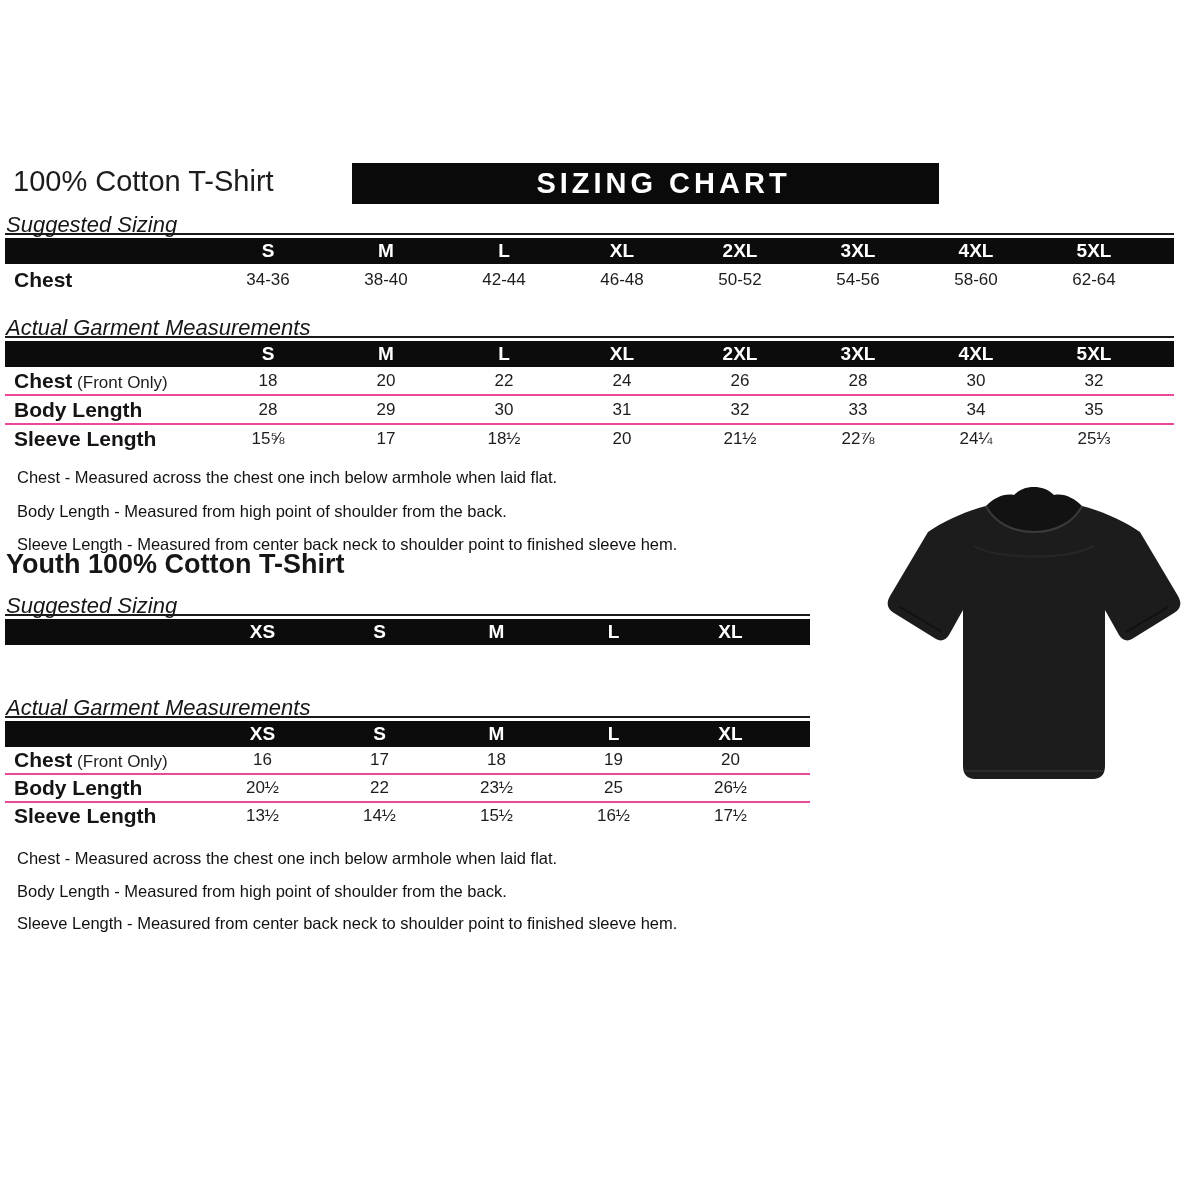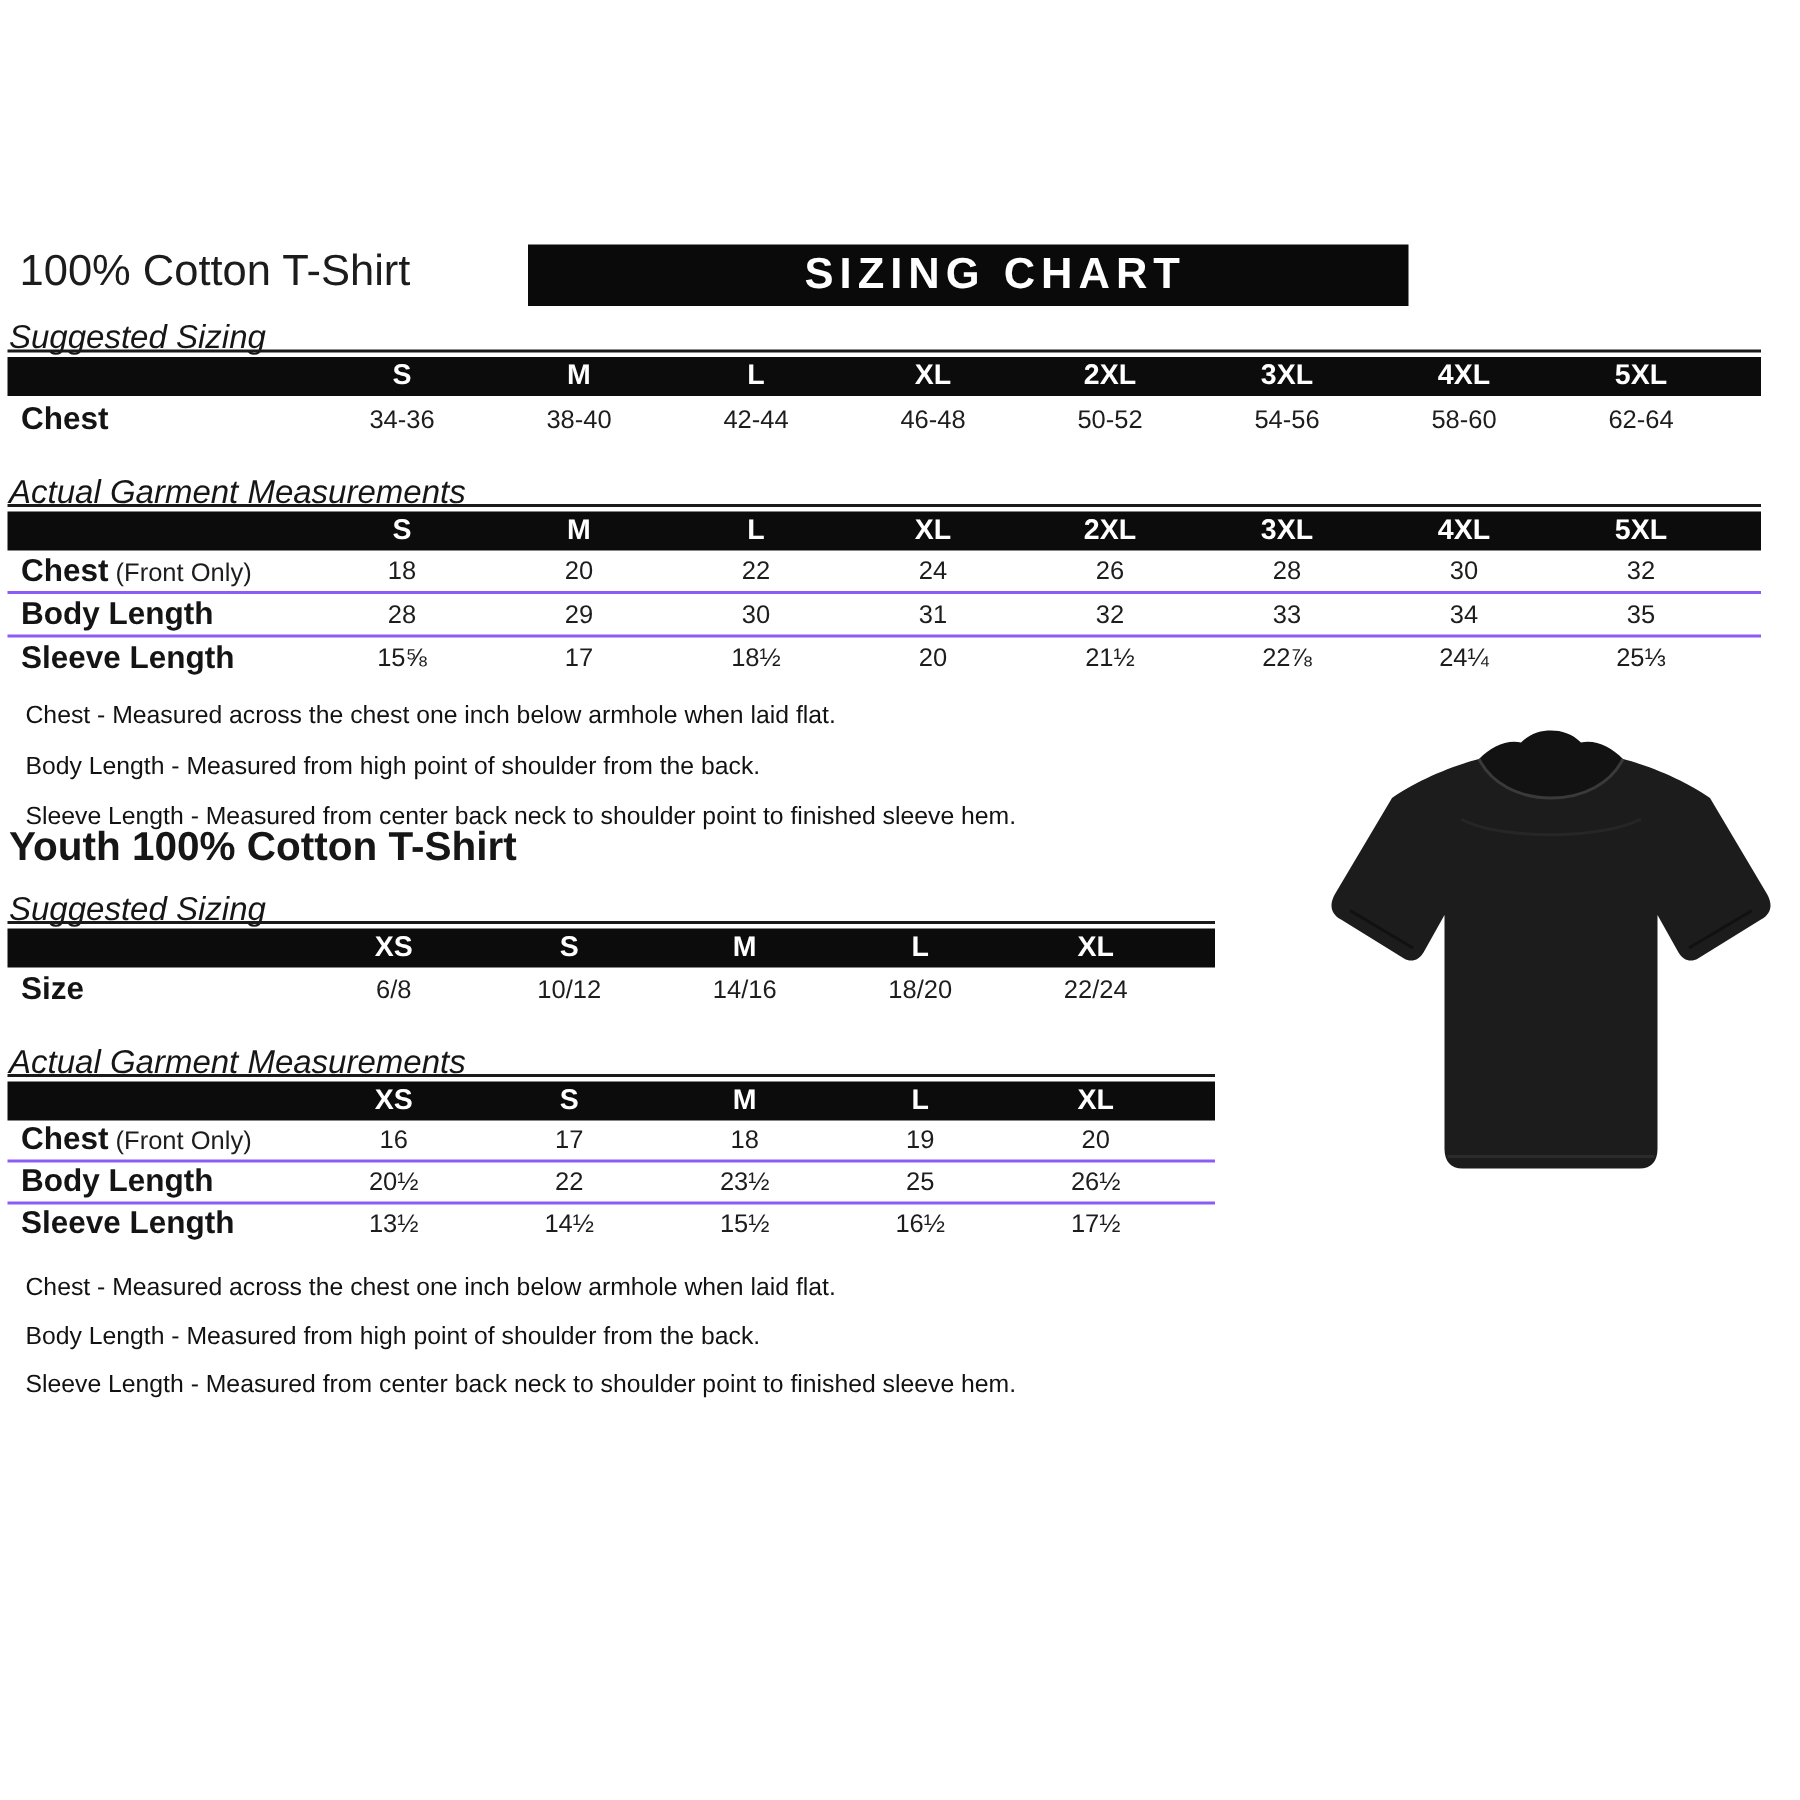--- a/index.html
+++ b/index.html
@@ -21,21 +21,21 @@
   .t-youth .trow{grid-template-columns:199px repeat(5,117px) 1fr;}
   .thead{background:#0c0c0c;height:26px;}
   .head-cell{color:#ffffff;font-weight:700;font-size:19px;text-align:center;line-height:26px;}
   .cell{box-sizing:border-box;overflow:hidden;white-space:nowrap;}
   .label-cell{padding-left:9px;text-align:left;}
   .val-cell{text-align:center;font-size:17px;color:#1d1d1d;}
   .lab-bold{font-weight:700;font-size:21px;color:#141414;}
   .lab-reg{font-weight:400;font-size:17px;color:#1d1d1d;}
   .suggested .drow{height:33px;line-height:31px;}
   .t-youth.suggested .drow{height:30px;line-height:29px;}
-  .meas .drow{height:29px;line-height:27px;border-bottom:2px solid #8b5cf6;}
+  .meas .drow{height:29px;line-height:27px;border-bottom:2px solid #ec4899;}
   .t-youth.meas .drow{height:28px;line-height:26px;}
   .meas .drow:last-child{border-bottom:none;}
   
   .notes p{margin:4px;font-size:16.5px;color:#121212;white-space:nowrap;}
   .notes-adult p{line-height:29.5px;}
   .notes-youth p{line-height:28.5px;}
   
   .tshirt{line-height:0;}
 </style>
 </head>
@@ -142,29 +142,20 @@
   <div class="abs section-label" style="left:6px;top:593px;">Suggested Sizing</div>
 
   <div class="abs table t-youth suggested" style="left:5px;top:614px;width:805px;">
       <div class="trow thead">
         <div class="cell label-cell"></div>
         <div class="cell head-cell">XS</div>
         <div class="cell head-cell">S</div>
         <div class="cell head-cell">M</div>
         <div class="cell head-cell">L</div>
         <div class="cell head-cell">XL</div>
-        <div class="cell"></div>
-      </div>
-      <div class="trow drow">
-        <div class="cell label-cell"><span class="lab-bold">Size</span></div>
-        <div class="cell val-cell">6/8</div>
-        <div class="cell val-cell">10/12</div>
-        <div class="cell val-cell">14/16</div>
-        <div class="cell val-cell">18/20</div>
-        <div class="cell val-cell">22/24</div>
         <div class="cell"></div>
       </div>
     </div>
 
   <div class="abs section-label" style="left:6px;top:695px;">Actual Garment Measurements</div>
 
   <div class="abs table t-youth meas" style="left:5px;top:716px;width:805px;">
       <div class="trow thead">
         <div class="cell label-cell"></div>
         <div class="cell head-cell">XS</div>

